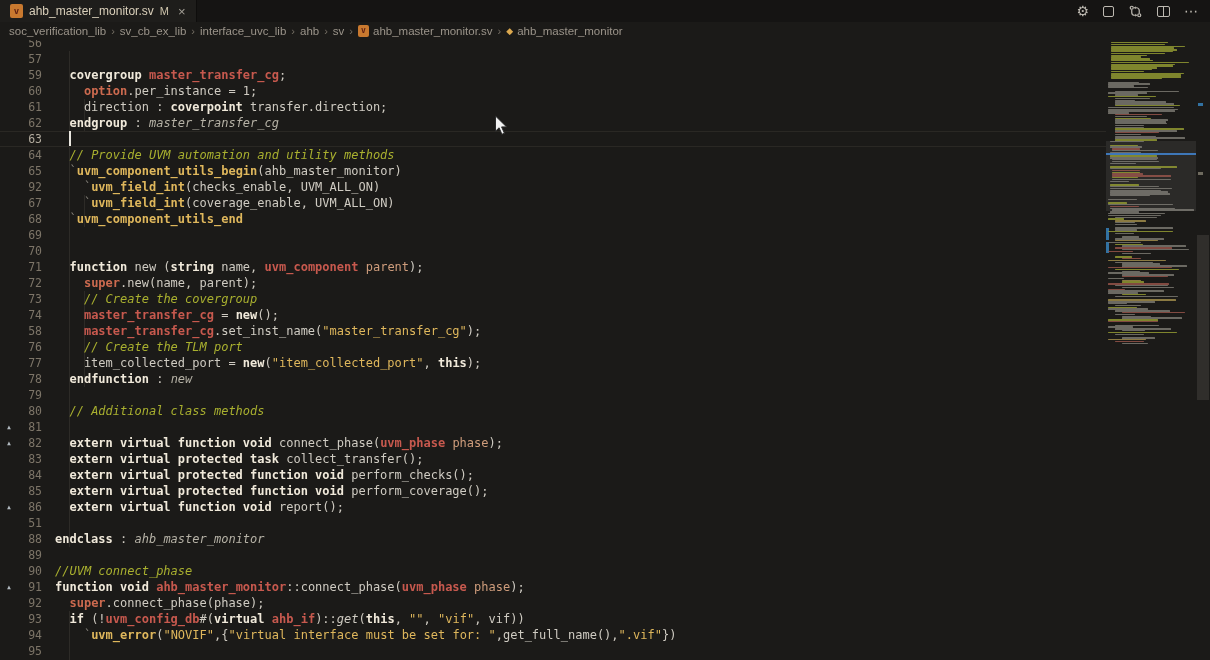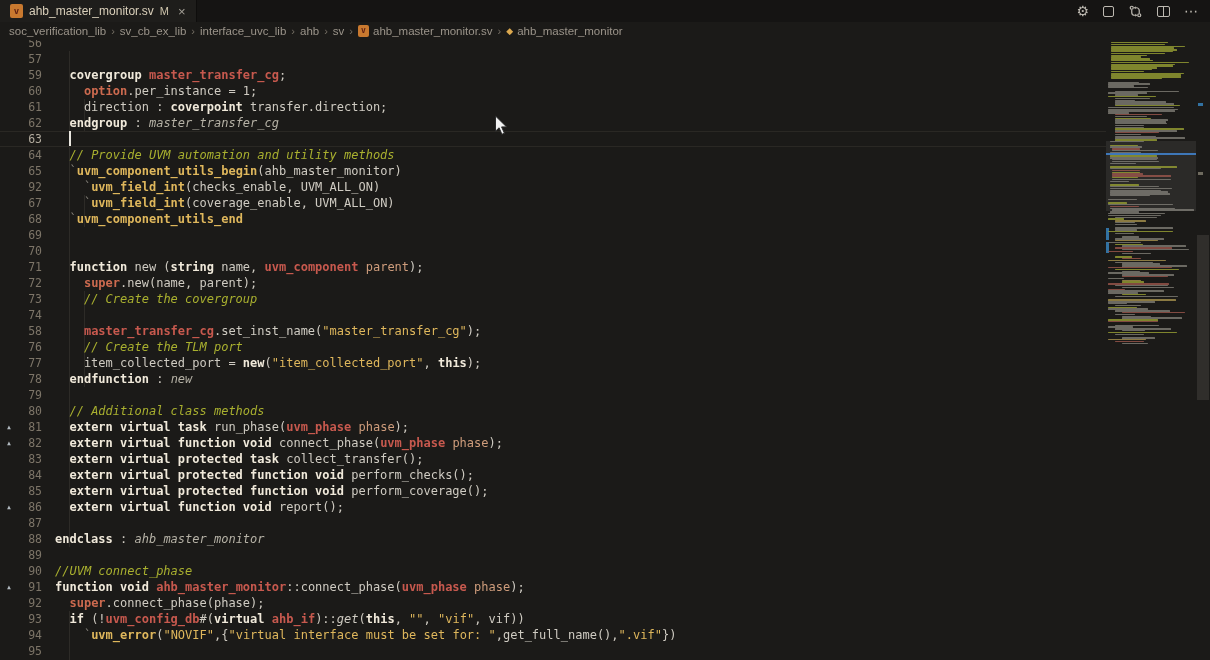--- a/index.html
+++ b/index.html
@@ -239,20 +239,21 @@
           <span class="gico"></span>
           <span class="lnum">73</span>
         </div>
         <span class="codetext"><span class="sp">    </span><span class="sc">// Create the covergroup</span></span>
       </div>
       <div class="row">
         <div class="gut">
           <span class="gico"></span>
           <span class="lnum">74</span>
         </div>
+        <span class="codetext"><span class="sp">    </span><span class="sr">master_transfer_cg</span><span class="sp"> = </span><span class="sk">new</span><span class="sp">();</span></span>
       </div>
       <div class="row">
         <div class="gut">
           <span class="gico"></span>
           <span class="lnum">58</span>
         </div>
         <span class="codetext"><span class="sp">    </span><span class="sr">master_transfer_cg</span><span class="sp">.set_inst_name(</span><span class="ss">"master_transfer_cg"</span><span class="sp">);</span></span>
       </div>
       <div class="row">
         <div class="gut">
@@ -287,21 +288,20 @@
           <span class="gico"></span>
           <span class="lnum">80</span>
         </div>
         <span class="codetext"><span class="sp">  </span><span class="sc">// Additional class methods</span></span>
       </div>
       <div class="row">
         <div class="gut">
           <span class="gico">▲</span>
           <span class="lnum">81</span>
         </div>
-        <span class="codetext"><span class="sp">  </span><span class="sk">extern virtual task</span><span class="sp"> run_phase(</span><span class="sr">uvm_phase</span><span class="sp"> </span><span class="st">phase</span><span class="sp">);</span></span>
       </div>
       <div class="row">
         <div class="gut">
           <span class="gico">▲</span>
           <span class="lnum">82</span>
         </div>
         <span class="codetext"><span class="sp">  </span><span class="sk">extern virtual function void</span><span class="sp"> connect_phase(</span><span class="sr">uvm_phase</span><span class="sp"> </span><span class="st">phase</span><span class="sp">);</span></span>
       </div>
       <div class="row">
         <div class="gut">
@@ -327,21 +327,21 @@
       <div class="row">
         <div class="gut">
           <span class="gico">▲</span>
           <span class="lnum">86</span>
         </div>
         <span class="codetext"><span class="sp">  </span><span class="sk">extern virtual function void</span><span class="sp"> report();</span></span>
       </div>
       <div class="row">
         <div class="gut">
           <span class="gico"></span>
-          <span class="lnum">87</span>
+          <span class="lnum">51</span>
         </div>
         <span class="codetext"></span>
       </div>
       <div class="row">
         <div class="gut">
           <span class="gico"></span>
           <span class="lnum">88</span>
         </div>
         <span class="codetext"><span class="sk">endclass</span><span class="sp"> : </span><span class="sl">ahb_master_monitor</span></span>
       </div>

